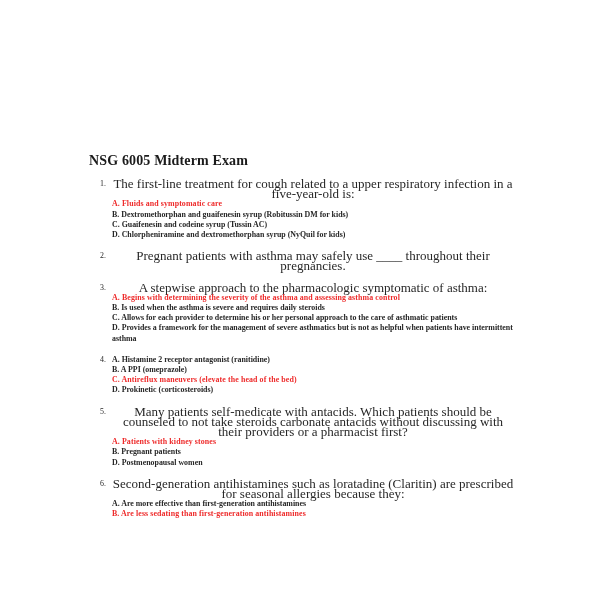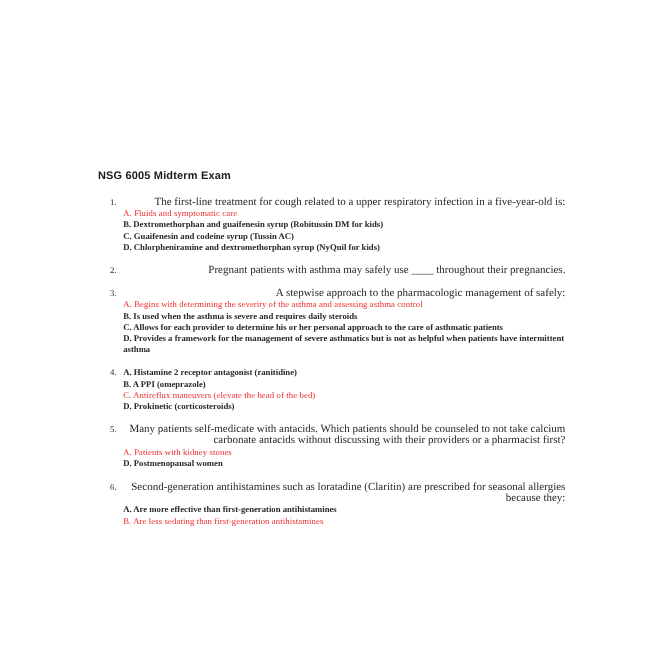--- a/index.html
+++ b/index.html
@@ -24,73 +24,73 @@
   }
 
   #doc-body {
     position: absolute;
     left: 89px;
     top: 155px;
     width: 425px;
   }
 
   .doc-title {
-    font-size: 10px;
+    font-size: 14px;
     font-weight: bold;
     line-height: 11px;
     letter-spacing: 0.15px;
     color: #1b1b1b;
     margin: 0 0 13px 0;
-    font-family: Liberation Sans, sans-serif;
+    font-family: Liberation Serif, serif;
   }
 
   .question-block {
     margin: 0 0 11px 0;
     position: relative;
     padding-left: 23px;
   }
 
   .q-number {
     position: absolute;
     left: 5px;
     top: 0;
     width: 12px;
     text-align: right;
     font-size: 7.9px;
     line-height: 10.2px;
     color: #272727;
   }
 
   .q-stem {
-    font-size: 10px;
+    font-size: 13px;
     line-height: 10.2px;
     color: #272727;
     margin: 2px 0 0 0;
-    text-align: right;
+    text-align: center;
   }
 
   .options {
     list-style: none;
     margin: 0;
     padding: 0;
   }
 
   .option {
     font-size: 7.9px;
     line-height: 10.2px;
     color: #272727;
     margin: 0;
     padding: 0;
     text-align: left;
     font-weight: bold;
   }
 
   .option.correct {
     color: #EE2B2B;
-    font-weight: normal;
+    font-weight: bold;
     letter-spacing: 0.1px;
   }
 
   
   #doc-body {
     text-rendering: optimizeLegibility;
   }
 </style>
 </head>
 <body>
@@ -110,42 +110,43 @@
             <li class="option">C. Guaifenesin and codeine syrup (Tussin AC)</li>
             <li class="option">D. Chlorpheniramine and dextromethorphan syrup (NyQuil for kids)</li>
           </ul>
         </div>
         <div class="question-block">
           <span class="q-number">2.</span>
           <p class="q-stem">Pregnant patients with asthma may safely use ____ throughout their pregnancies.</p>
         </div>
         <div class="question-block">
           <span class="q-number">3.</span>
-          <p class="q-stem">A stepwise approach to the pharmacologic management of safely:</p>
+          <p class="q-stem">A stepwise approach to the pharmacologic symptomatic of asthma:</p>
           <ul class="options">
             <li class="option correct">A. Begins with determining the severity of the asthma and assessing asthma control</li>
             <li class="option">B. Is used when the asthma is severe and requires daily steroids</li>
             <li class="option">C. Allows for each provider to determine his or her personal approach to the care of asthmatic patients</li>
             <li class="option">D. Provides a framework for the management of severe asthmatics but is not as helpful when patients have intermittent asthma</li>
           </ul>
         </div>
         <div class="question-block">
           <span class="q-number">4.</span>
           <ul class="options">
             <li class="option">A. Histamine 2 receptor antagonist (ranitidine)</li>
             <li class="option">B. A PPI (omeprazole)</li>
             <li class="option correct">C. Antireflux maneuvers (elevate the head of the bed)</li>
             <li class="option">D. Prokinetic (corticosteroids)</li>
           </ul>
         </div>
         <div class="question-block">
           <span class="q-number">5.</span>
-          <p class="q-stem">Many patients self-medicate with antacids. Which patients should be counseled to not take calcium carbonate antacids without discussing with their providers or a pharmacist first?</p>
+          <p class="q-stem">Many patients self-medicate with antacids. Which patients should be counseled to not take steroids carbonate antacids without discussing with their providers or a pharmacist first?</p>
           <ul class="options">
             <li class="option correct">A. Patients with kidney stones</li>
+            <li class="option">B. Pregnant patients</li>
             <li class="option">D. Postmenopausal women</li>
           </ul>
         </div>
         <div class="question-block">
           <span class="q-number">6.</span>
           <p class="q-stem">Second-generation antihistamines such as loratadine (Claritin) are prescribed for seasonal allergies because they:</p>
           <ul class="options">
             <li class="option">A. Are more effective than first-generation antihistamines</li>
             <li class="option correct">B. Are less sedating than first-generation antihistamines</li>
           </ul>

